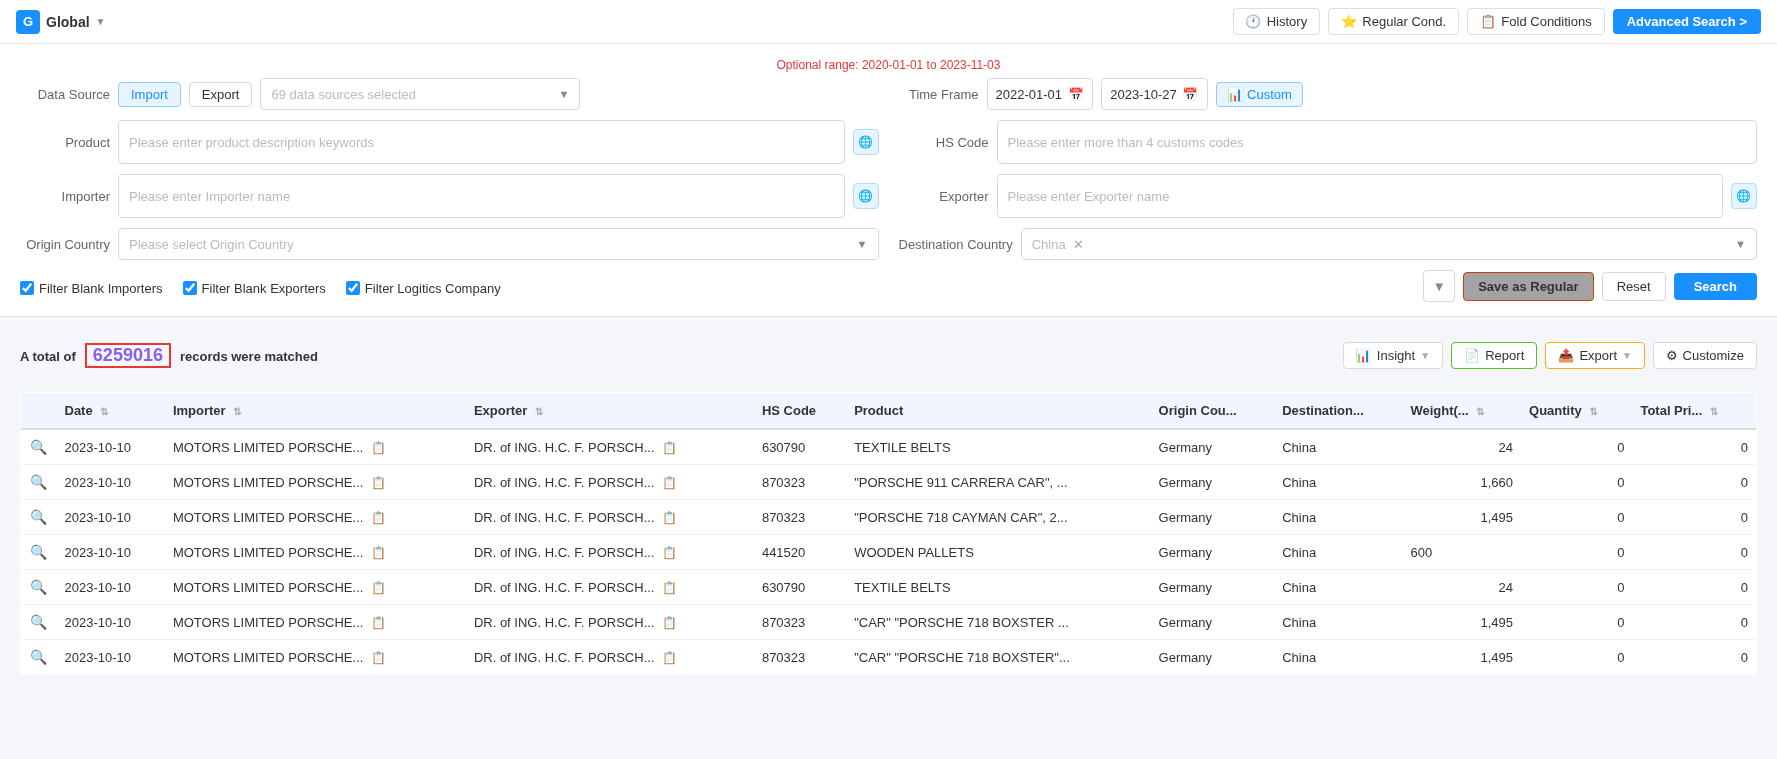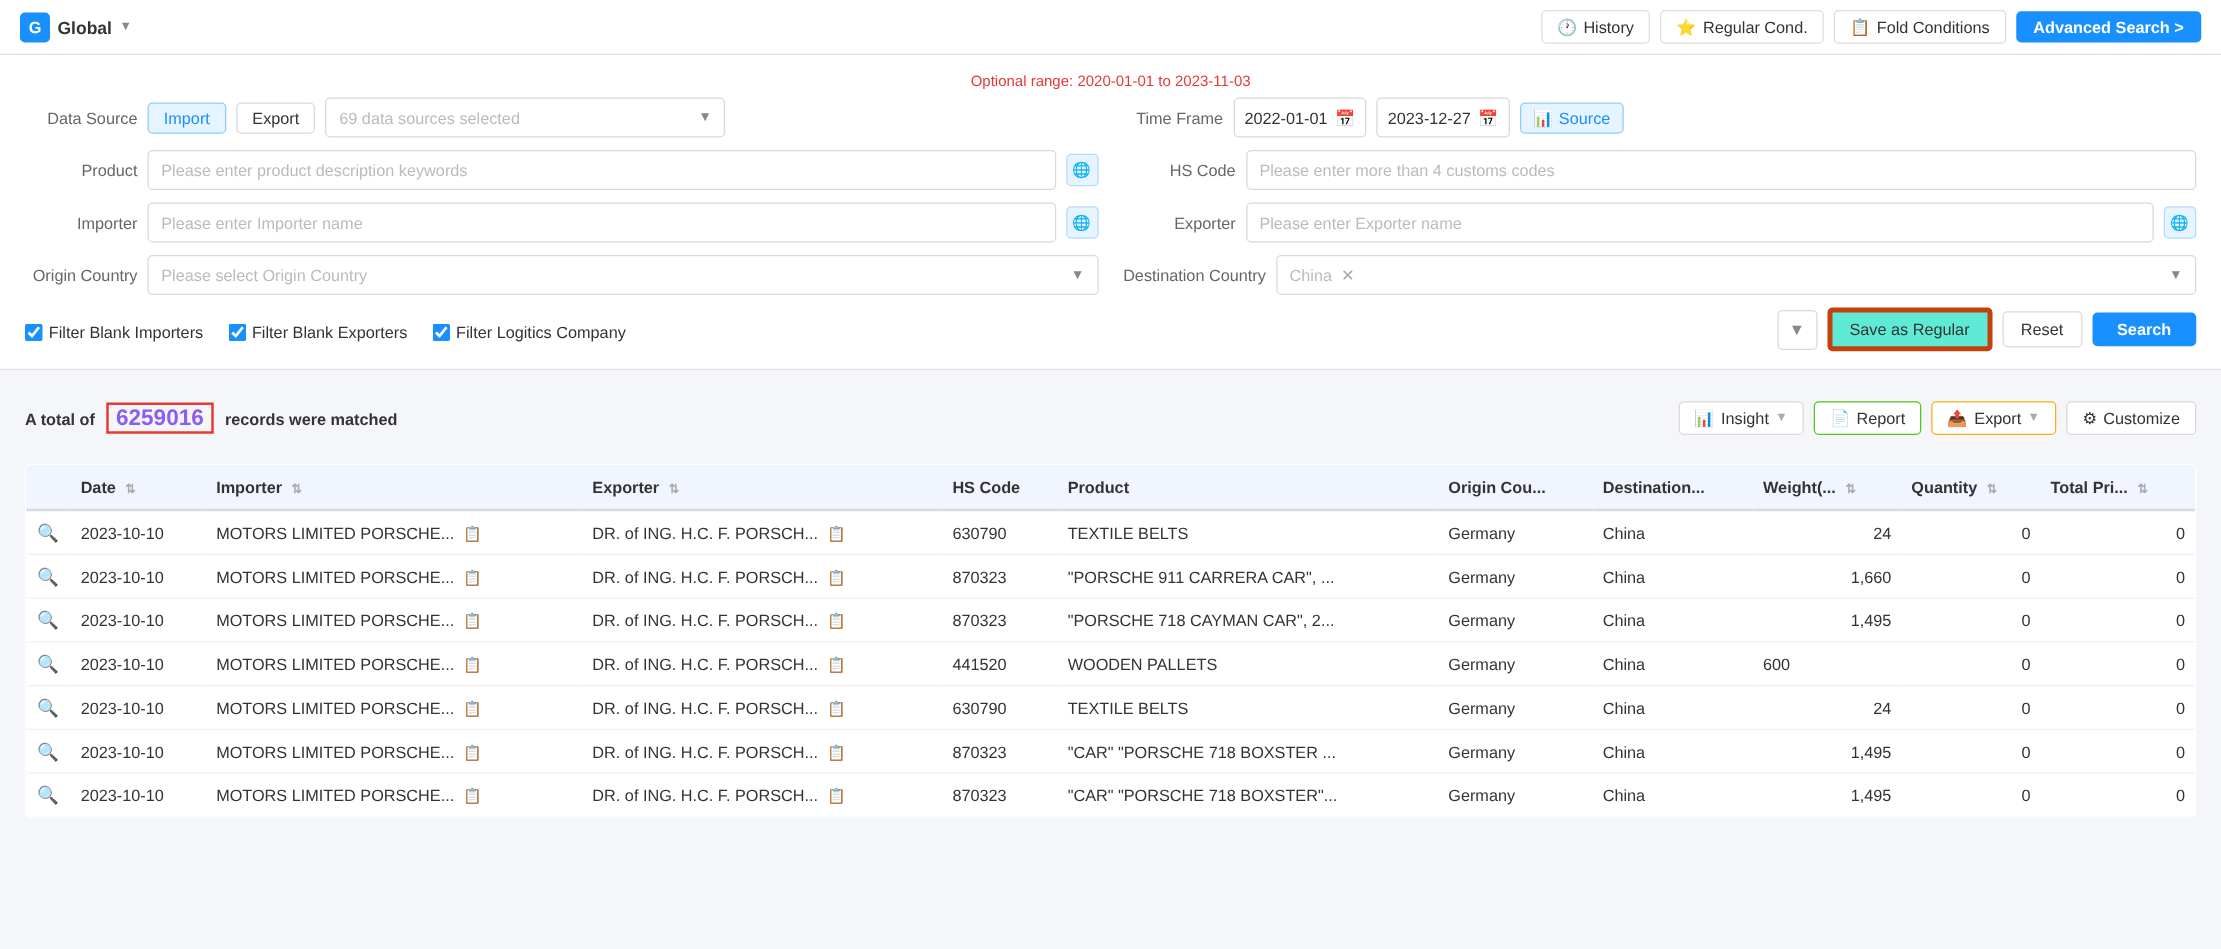--- a/index.html
+++ b/index.html
@@ -31,21 +31,21 @@
       background: #fff; padding: 14px 20px 14px 20px;
       border-bottom: 1px solid #e0e0e0;
     }
     .optional-range {
       text-align: center; color: #e53935; font-size: 12px; margin-bottom: 6px;
     }
     .form-row { display: flex; align-items: center; margin-bottom: 10px; gap: 20px; }
     .form-group { display: flex; align-items: center; gap: 8px; flex: 1; }
     .form-label { color: #666; min-width: 90px; text-align: right; white-space: nowrap; font-size: 13px; }
     .form-input {
-      flex: 1; height: 32px; border: 1px solid #d9d9d9; border-radius: 4px;
+      flex: 1; height: 44px; border: 1px solid #d9d9d9; border-radius: 4px;
       padding: 0 10px; font-size: 13px; color: #bbb; background: #fff;
       outline: none;
     }
     .form-input::placeholder { color: #bbb; }
     .translate-icon { width: 26px; height: 26px; background: #e6f4ff; border-radius: 4px; display: flex; align-items: center; justify-content: center; cursor: pointer; font-size: 12px; color: #1890ff; border: 1px solid #b3d9ff; flex-shrink: 0; }
     .select-input {
       flex: 1; height: 32px; border: 1px solid #d9d9d9; border-radius: 4px;
       padding: 0 10px; font-size: 13px; color: #bbb; background: #fff;
       display: flex; align-items: center; justify-content: space-between; cursor: pointer;
     }
@@ -72,21 +72,21 @@
       border: 1px solid #91caff; border-radius: 4px; background: #e6f4ff;
       color: #1890ff; cursor: pointer; font-size: 13px;
     }
 
     
     .checkbox-row { display: flex; align-items: center; gap: 20px; margin-top: 4px; }
     .checkbox-item { display: flex; align-items: center; gap: 5px; font-size: 13px; color: #333; }
     .checkbox-item input[type=checkbox] { accent-color: #1890ff; width: 14px; height: 14px; }
     .action-btns { display: flex; align-items: center; gap: 8px; margin-left: auto; }
     .expand-btn { width: 32px; height: 32px; border: 1px solid #d9d9d9; border-radius: 4px; background: #fff; display: flex; align-items: center; justify-content: center; cursor: pointer; color: #888; }
-    .save-regular-btn { padding: 6px 14px; border: 4px solid #c2410c; border-radius: 4px; background: #5eead4; cursor: pointer; font-size: 13px; color: #333; }
+    .save-regular-btn { padding: 6px 14px; border: 1px solid #c2410c; border-radius: 4px; background: #a3a3a3; cursor: pointer; font-size: 13px; color: #333; font-weight: bold; }
     .reset-btn { padding: 6px 14px; border: 1px solid #d9d9d9; border-radius: 4px; background: #fff; cursor: pointer; font-size: 13px; color: #333; }
     .search-btn { padding: 6px 20px; border: none; border-radius: 4px; background: #1890ff; color: #fff; cursor: pointer; font-size: 13px; font-weight: 600; }
 
     
     .results-area { padding: 14px 20px; }
     .results-header { display: flex; align-items: center; justify-content: space-between; margin-bottom: 12px; }
     .results-title { font-size: 18px; font-weight: 600; color: #333; }
     .records-count { display: inline-block; border: 2px solid #e53935; color: #8b5cf6; font-size: 18px; font-weight: 700; padding: 0 6px; margin: 12px 4px; }
     .results-actions { display: flex; align-items: center; gap: 8px; }
     .insight-btn {
@@ -167,26 +167,26 @@
       </div>
     </div>
 
     <div class="timeframe-group">
       <span class="timeframe-label">Time Frame</span>
       <div class="date-input">
         <span>2022-01-01</span>
         <span class="date-icon">📅</span>
       </div>
       <div class="date-input">
-        <span>2023-12-27</span>
+        <span>2023-10-27</span>
         <span class="date-icon">📅</span>
       </div>
       <div class="custom-btn">
         <span>📊</span>
-        <span>Source</span>
+        <span>Custom</span>
       </div>
     </div>
   </div>
 
   <div class="form-row">
     <div class="form-group">
       <span class="form-label">Product</span>
       <input class="form-input" type="text" placeholder="Please enter product description keywords" style="">
       <div class="translate-icon">🌐</div>
     </div>

